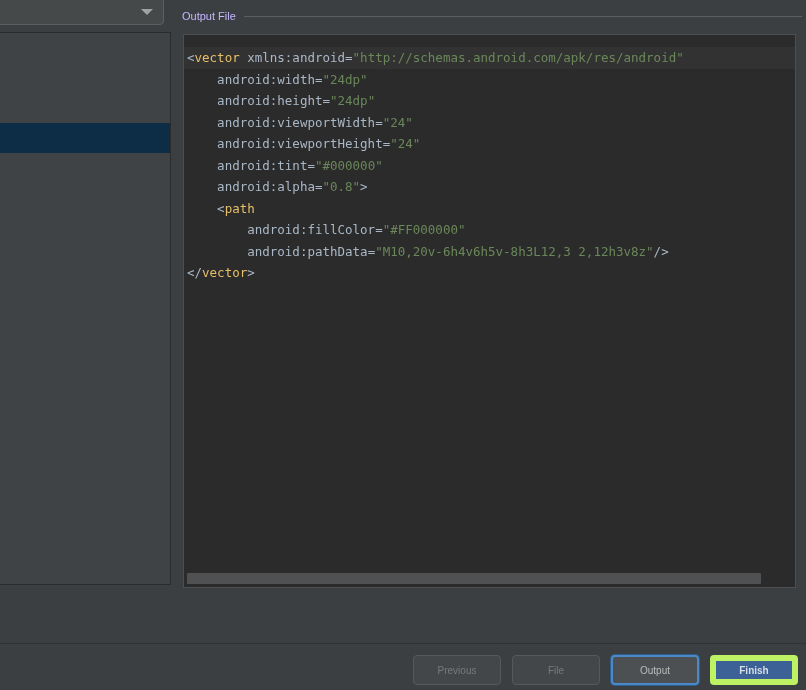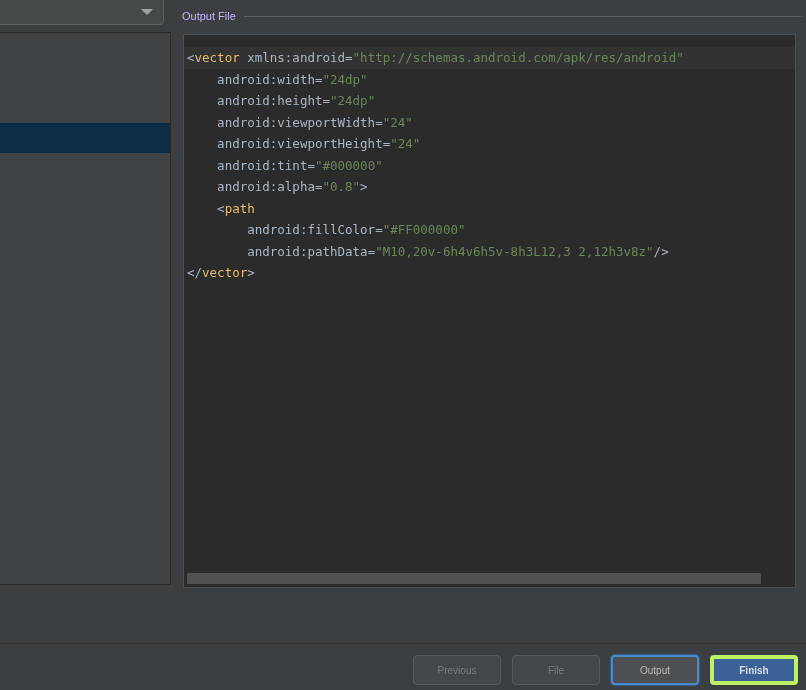--- a/index.html
+++ b/index.html
@@ -230,21 +230,21 @@
     color: #777b7d;
     background: #434749;
     border-color: #55595b;
   }
   .btn.focused {
     border: 2px solid #4a88c7;
     box-shadow: 0 0 0 1px #2f5e8f;
   }
   .btn.primary {
     background: #3c6197;
-    border: 4px solid #bef264;
+    border: 6px solid #bef264;
     color: #d6dde6;
     font-weight: bold;
   }
 </style>
 </head>
 <body>
 
 <div id="root">
 
   <div id="left-panel">

